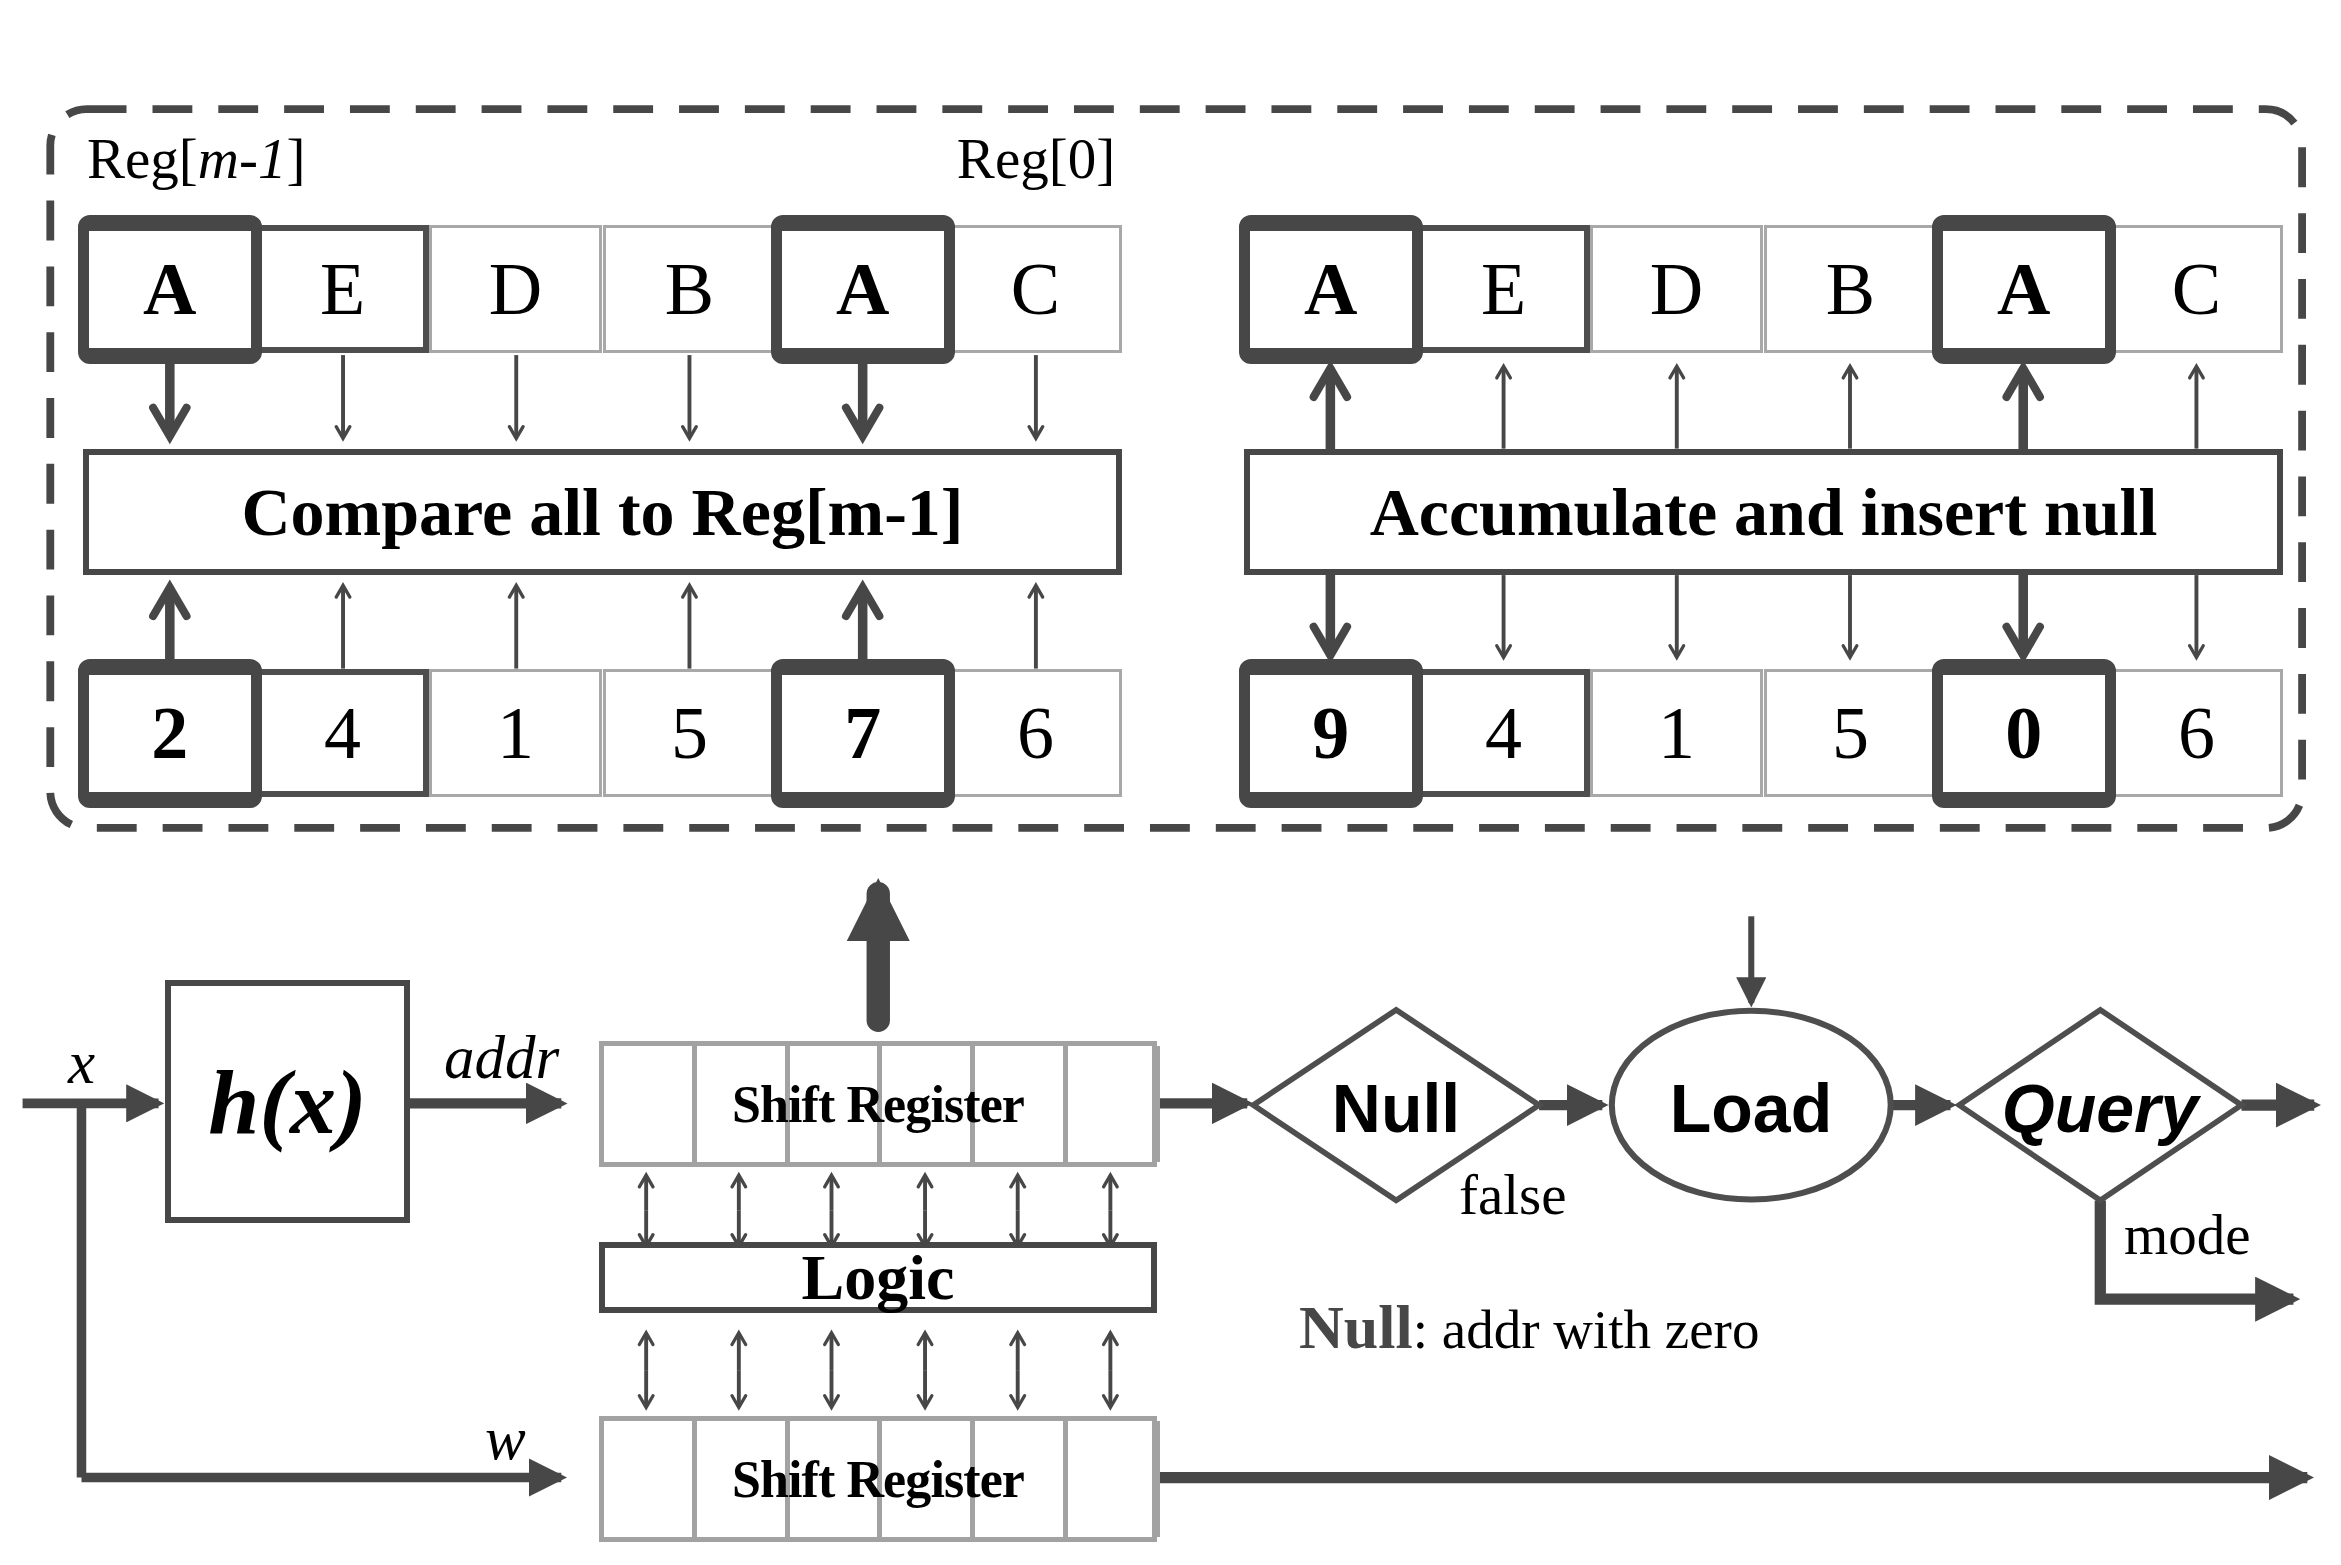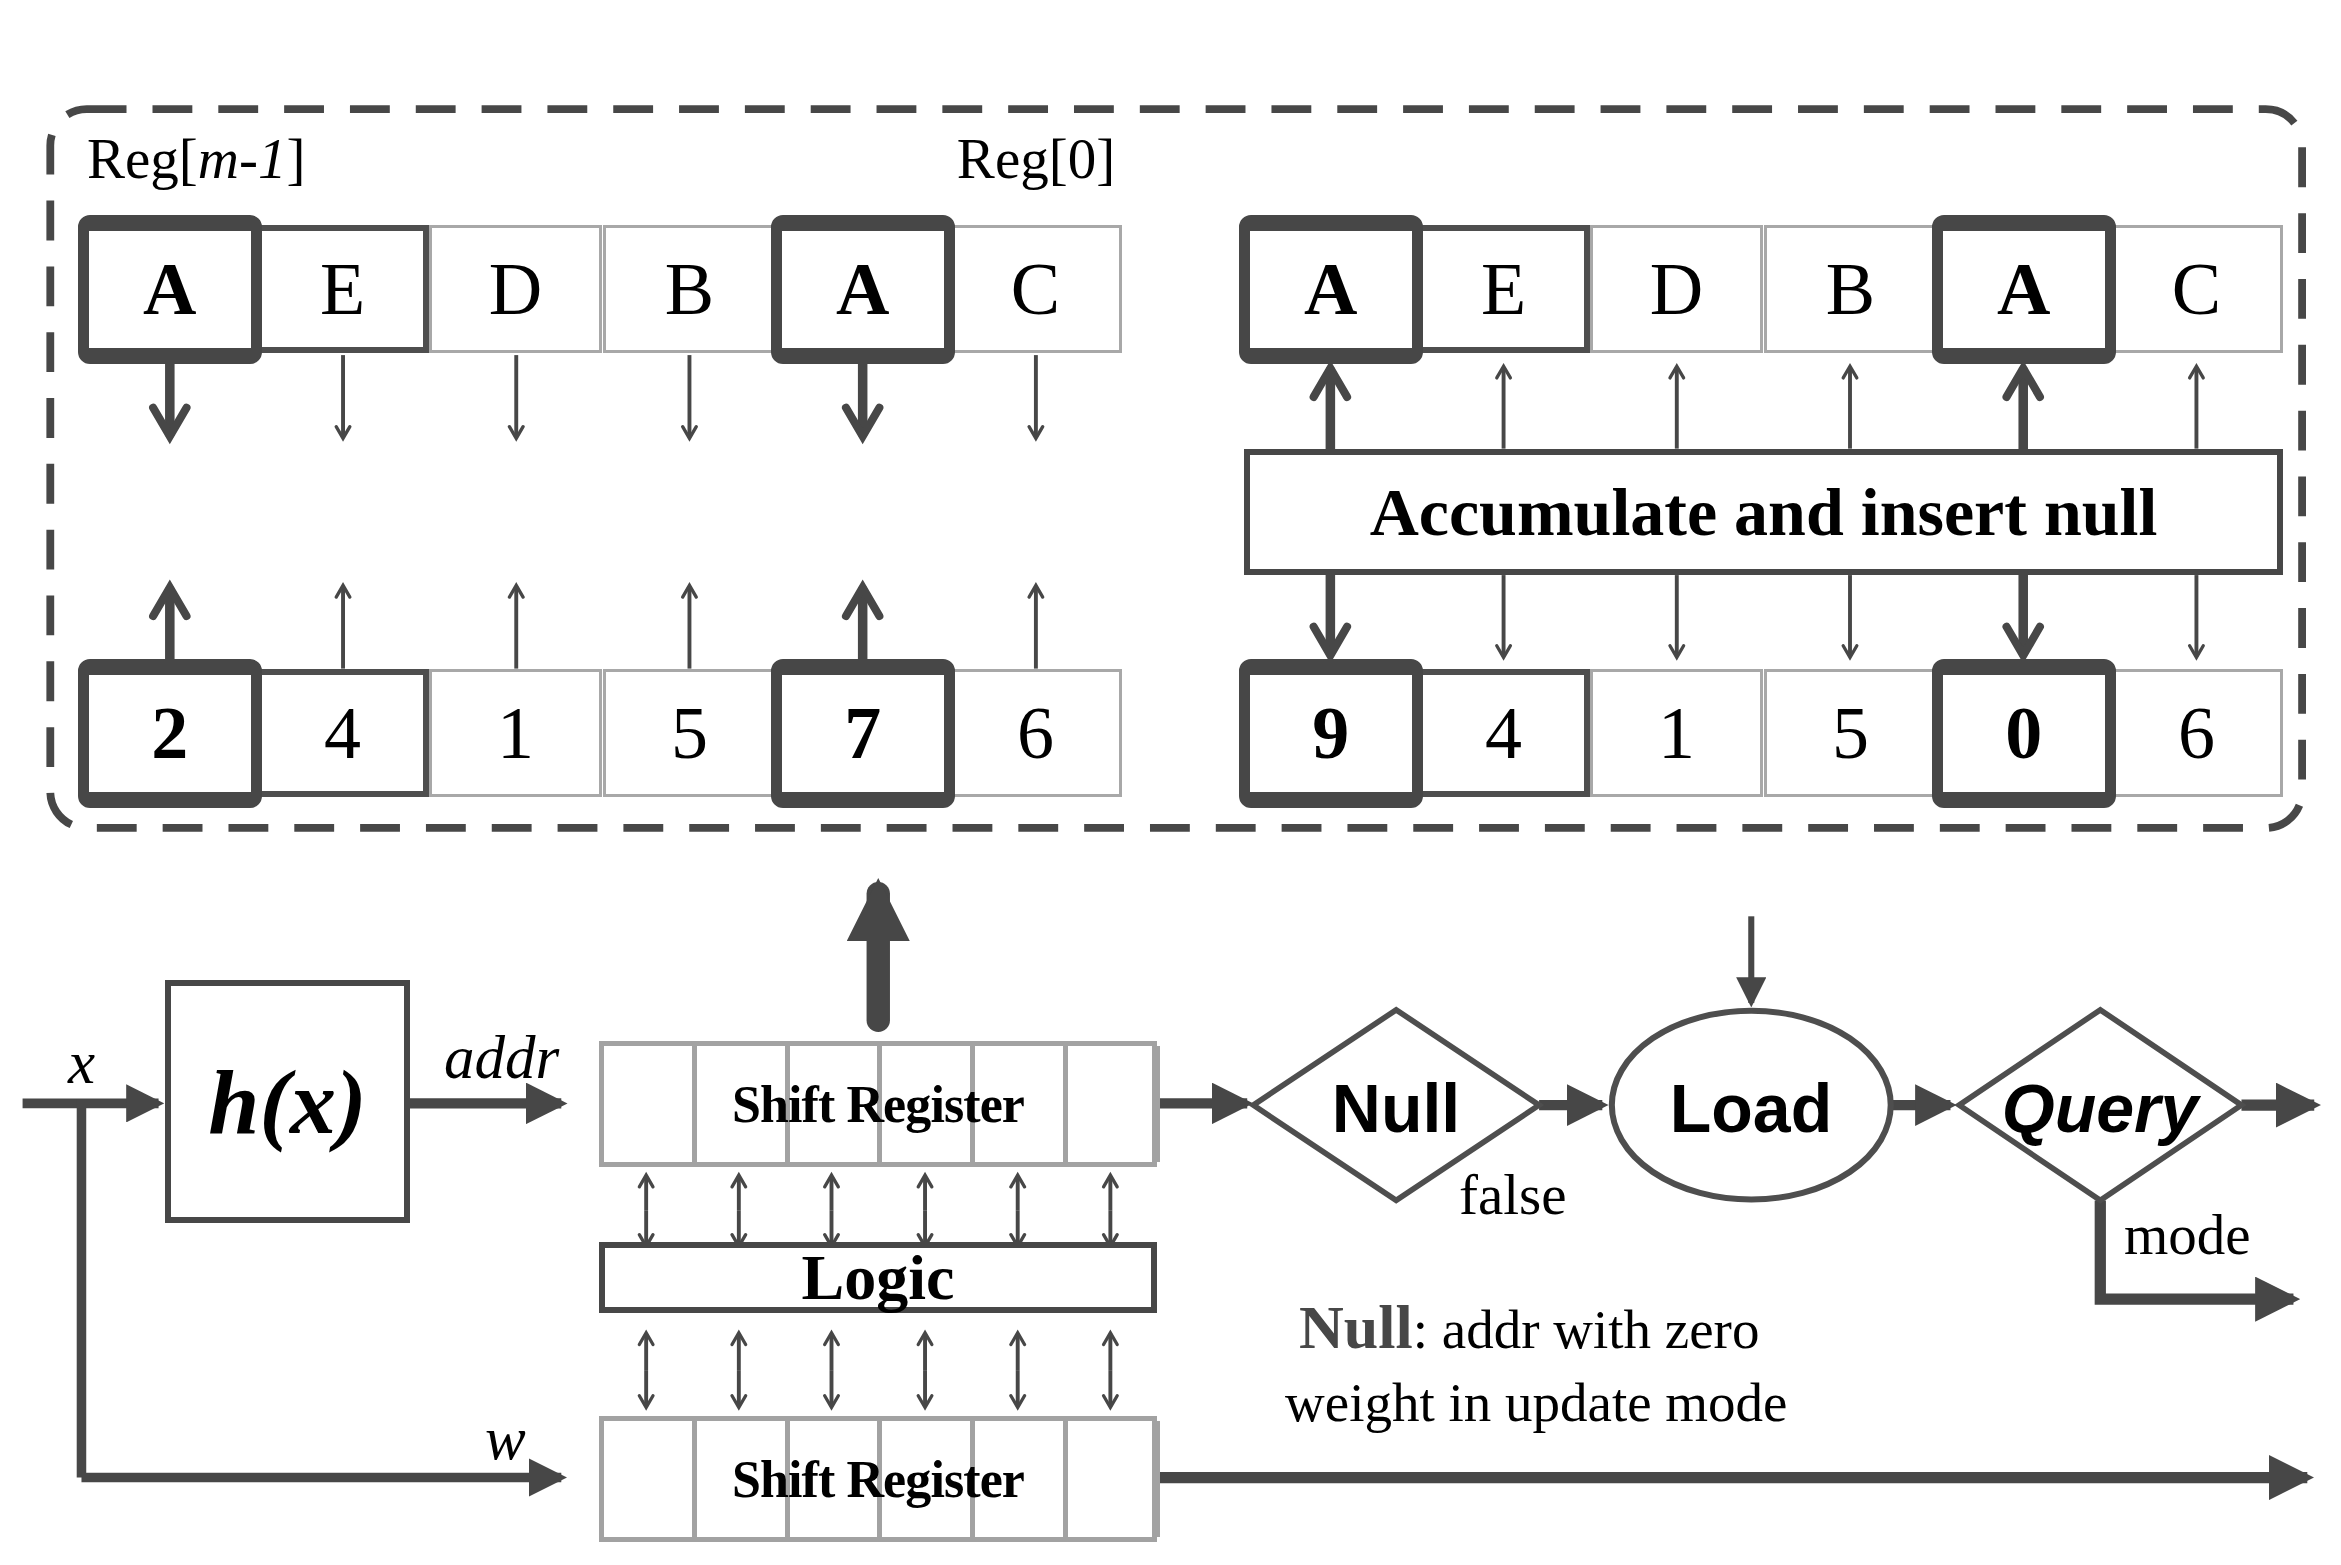--- a/index.html
+++ b/index.html
@@ -158,20 +158,21 @@
 
   <div class="rowwrap" style="left:83px;top:225px;">
     <div class="cell c-bold" style="left:0px;">A</div>
     <div class="cell c-med" style="left:173px;">E</div>
     <div class="cell c-thin" style="left:346px;">D</div>
     <div class="cell c-thin" style="left:520px;">B</div>
     <div class="cell c-bold" style="left:693px;">A</div>
     <div class="cell c-thin" style="left:866px;">C</div>
   </div>
 
+  <div class="opbox" style="left:83px;top:449px;">Compare all to Reg[m-1]</div>
 
   <div class="rowwrap" style="left:83px;top:669px;">
     <div class="cell c-bold" style="left:0px;">2</div>
     <div class="cell c-med" style="left:173px;">4</div>
     <div class="cell c-thin" style="left:346px;">1</div>
     <div class="cell c-thin" style="left:520px;">5</div>
     <div class="cell c-bold" style="left:693px;">7</div>
     <div class="cell c-thin" style="left:866px;">6</div>
   </div>
 
@@ -225,16 +226,15 @@
 
   <div class="abs flowlabel" style="left:1292px;top:1074px;">Null</div>
   <div class="abs flowlabel" style="left:1647px;top:1074px;">Load</div>
   <div class="abs flowlabel" style="left:1996px;top:1074px;font-style:italic;">Query</div>
   <div class="abs edgelabel" style="left:1459px;top:1166px;">false</div>
   <div class="abs edgelabel" style="left:2124px;top:1206px;">mode</div>
 
   <div class="abs note" style="left:1299px;top:1296px;">
     <span class="term">Null</span><span class="rest">: addr with zero</span>
   </div>
-  <div class="abs note rest" style="left:1285px;top:1375px;font-size:55px;">weight in update mode</div>
 
 </div>
 
 
 </body></html>

